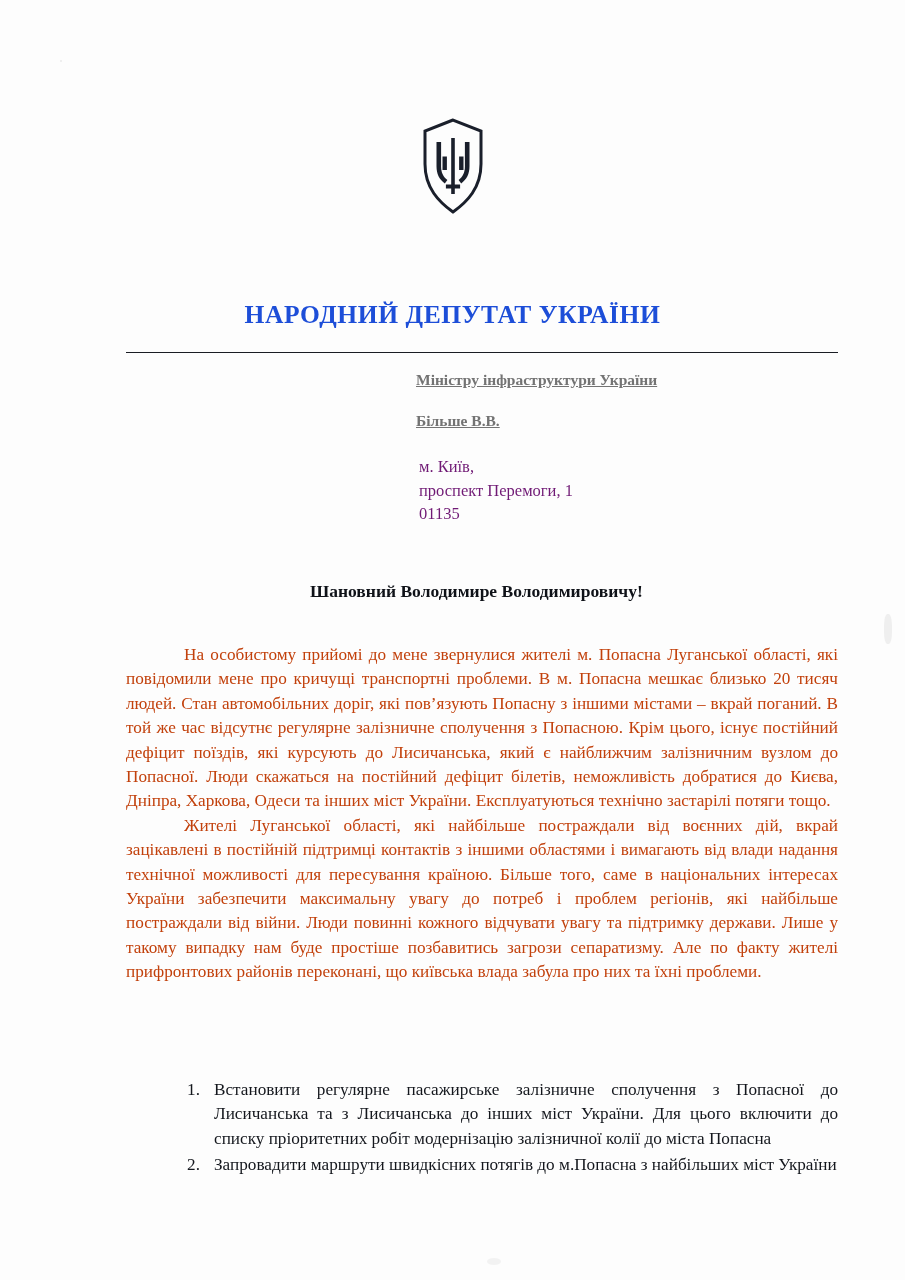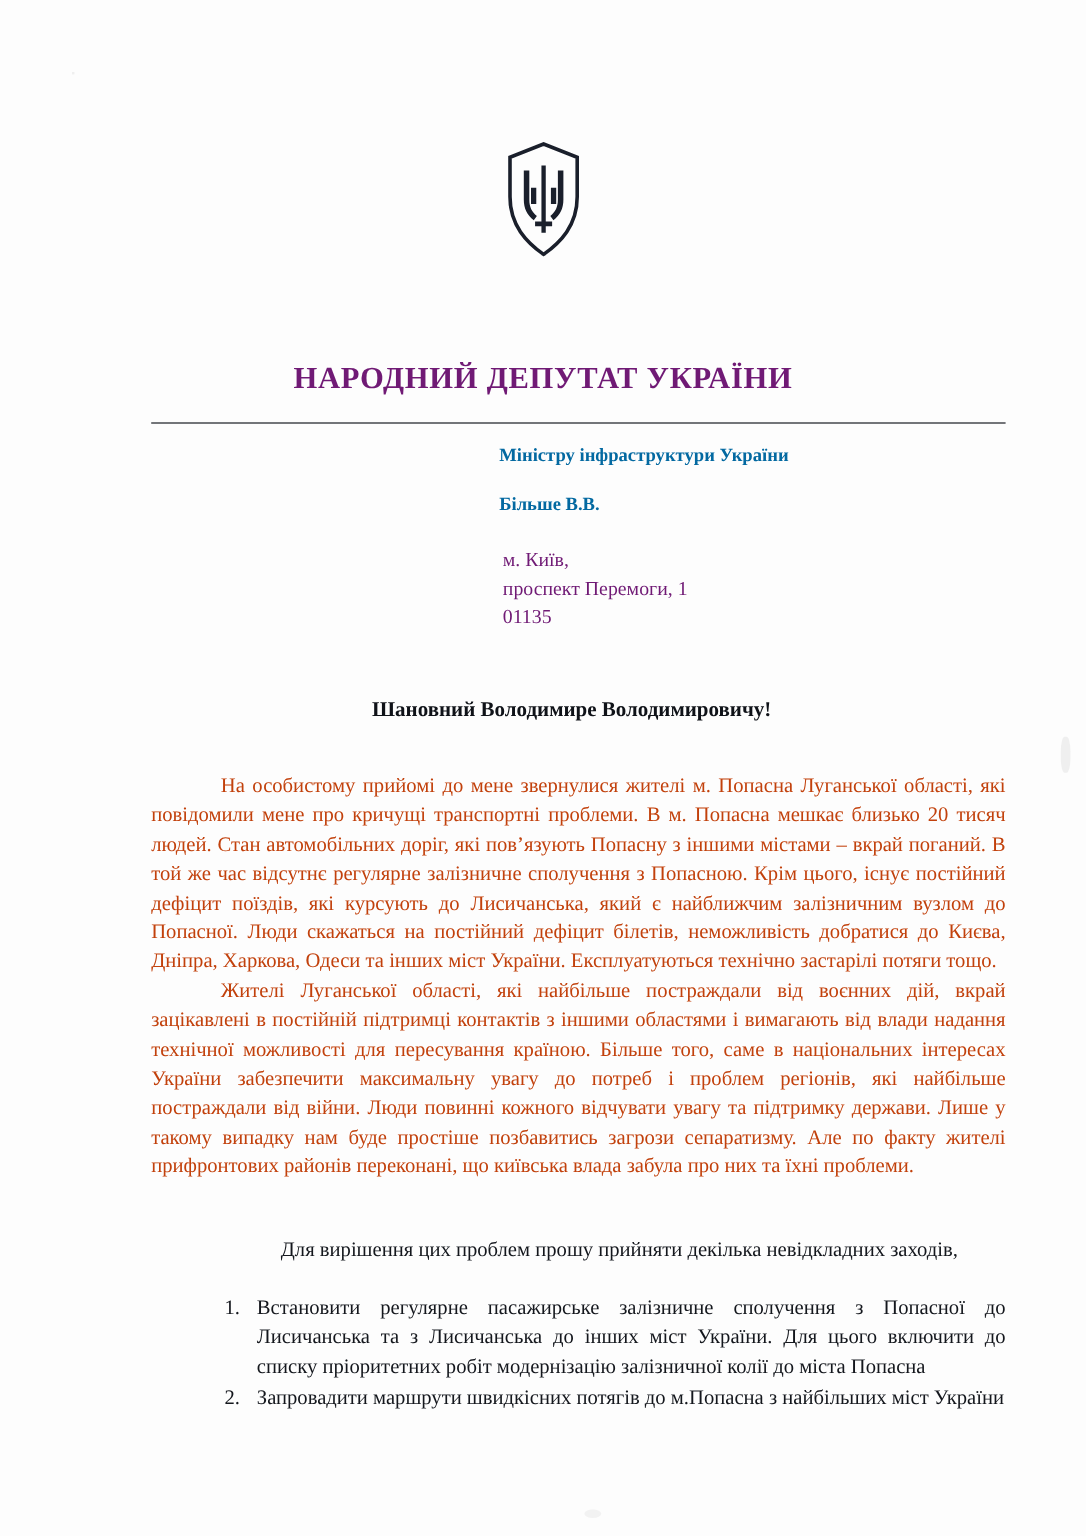--- a/index.html
+++ b/index.html
@@ -41,21 +41,21 @@
   
   .doc-title {
     position: absolute;
     top: 300px;
     left: 0;
     width: 905px;
     text-align: center;
     font-size: 25.5px;
     font-weight: bold;
     letter-spacing: 0.6px;
-    color: #701a75;
+    color: #1d4ed8;
   }
 
   .rule {
     position: absolute;
     top: 352px;
     left: 126px;
     width: 712px;
     height: 0;
     border-top: 1.3px solid #1a1d24;
   }
@@ -64,21 +64,22 @@
   .addressee {
     position: absolute;
     top: 368px;
     left: 416px;
     width: 470px;
   }
   .addressee .line {
     font-size: 15.5px;
     font-weight: bold;
     line-height: 24px;
-    color: #0369a1;
+    color: #737373;
+    text-decoration: underline;
   }
   .addressee .line.second {
     margin-top: 17px;
   }
 
   .address {
     position: absolute;
     top: 455px;
     left: 419px;
     width: 430px;
@@ -209,21 +210,20 @@
   </div>
 
   <div class="salutation">Шановний Володимире Володимировичу!</div>
 
   <div class="body-text">
     <p>На особистому прийомі до мене звернулися жителі  м. Попасна Луганської області, які повідомили мене про кричущі  транспортні проблеми. В м. Попасна мешкає близько 20 тисяч людей. Стан автомобільних доріг, які пов’язують Попасну з іншими містами – вкрай поганий. В той же час відсутнє регулярне залізничне сполучення з Попасною. Крім цього, існує постійний дефіцит поїздів, які курсують до Лисичанська, який є найближчим залізничним вузлом до Попасної. Люди скажаться на постійний дефіцит білетів, неможливість добратися до Києва, Дніпра, Харкова, Одеси та інших міст України. Експлуатуються технічно застарілі потяги тощо.</p>
     <p class="tight">Жителі Луганської області, які найбільше постраждали від воєнних дій, вкрай зацікавлені в постійній підтримці контактів з іншими областями і вимагають від влади надання технічної можливості для пересування країною. Більше того, саме в національних інтересах України забезпечити максимальну увагу до потреб і проблем регіонів, які найбільше постраждали від війни. Люди повинні кожного відчувати увагу та підтримку держави. Лише у такому випадку нам буде простіше позбавитись загрози сепаратизму. Але по факту жителі прифронтових районів  переконані, що київська влада забула про них та їхні проблеми.</p>
   </div>
 
   <div class="intro-measures">
-    <p>Для вирішення цих проблем прошу прийняти декілька невідкладних заходів,</p>
   </div>
 
   <ol class="measures">
     <li>
       <span class="num">1.</span>
       <span>Встановити регулярне пасажирське залізничне сполучення з Попасної до Лисичанська та з Лисичанська до інших міст України. Для цього включити до списку пріоритетних робіт модернізацію залізничної колії до міста Попасна</span>
     </li>
     <li>
       <span class="num">2.</span>
       <span> Запровадити маршрути швидкісних  потягів до м.Попасна з найбільших міст України</span>

